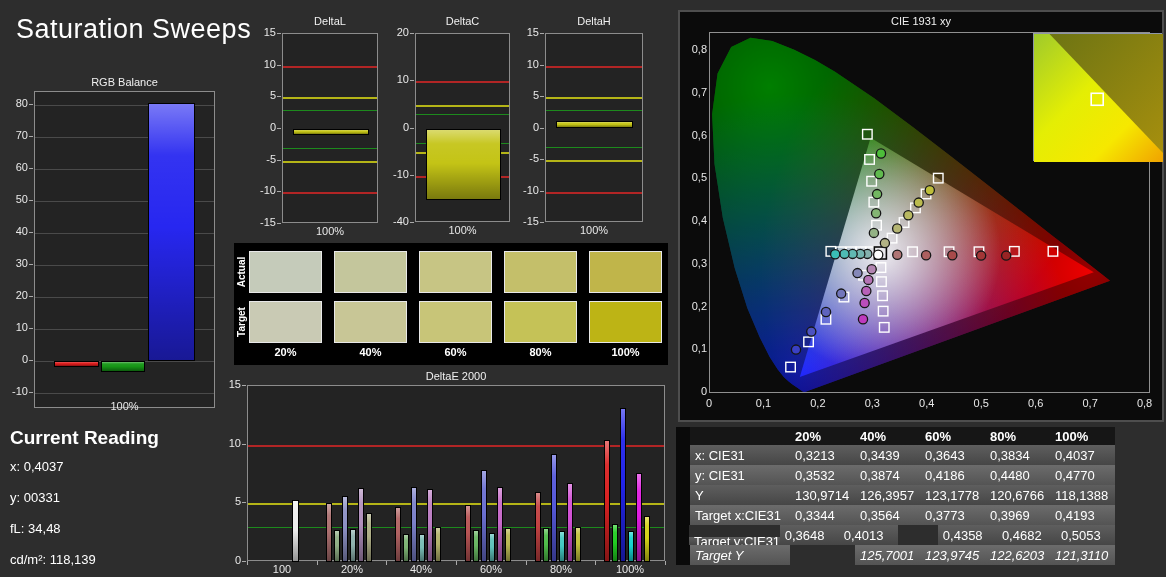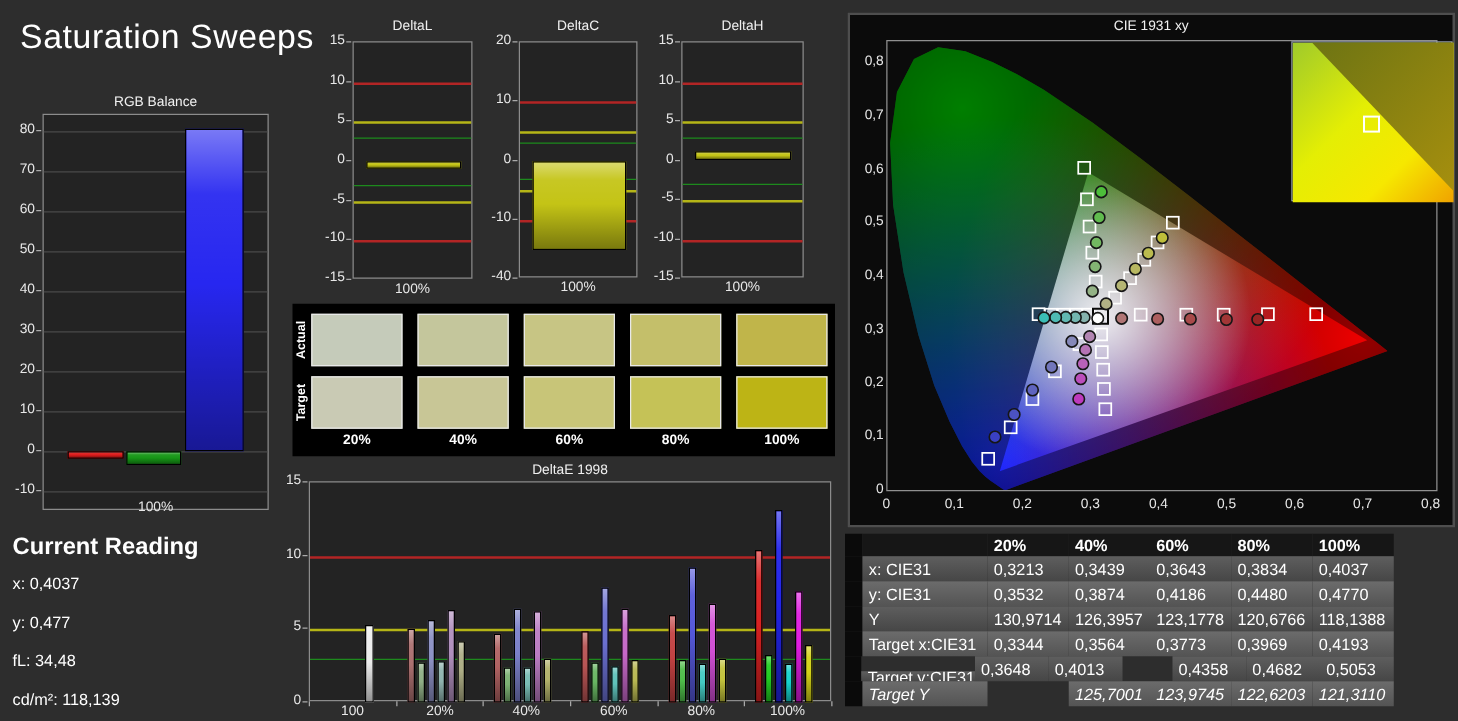--- a/index.html
+++ b/index.html
@@ -158,21 +158,21 @@
     <div class="swatch" style="left: 249px; top: 301px; width: 73px; height: 42px; background-color: rgb(201, 202, 180);"></div>
     <div class="swatch" style="left: 334px; top: 301px; width: 73px; height: 42px; background-color: rgb(200, 198, 150);"></div>
     <div class="swatch" style="left: 419px; top: 301px; width: 73px; height: 42px; background-color: rgb(200, 197, 120);"></div>
     <div class="swatch" style="left: 504px; top: 301px; width: 73px; height: 42px; background-color: rgb(197, 194, 87);"></div>
     <div class="swatch" style="left: 589px; top: 301px; width: 73px; height: 42px; background-color: rgb(189, 180, 21);"></div>
     <div class="swatch-pct" style="left: 249px; top: 346px; width: 73px;">20%</div>
     <div class="swatch-pct" style="left: 334px; top: 346px; width: 73px;">40%</div>
     <div class="swatch-pct" style="left: 419px; top: 346px; width: 73px;">60%</div>
     <div class="swatch-pct" style="left: 504px; top: 346px; width: 73px;">80%</div>
     <div class="swatch-pct" style="left: 589px; top: 346px; width: 73px;">100%</div>
-    <div class="chart-title" style="left: 247px; top: 370px; width: 418px;">DeltaE 1998</div>
+    <div class="chart-title" style="left: 247px; top: 370px; width: 418px;">DeltaE 2000</div>
     <div class="plot" style="left: 247px; top: 385px; width: 418px; height: 176px;">
       <div class="limitline" style="top: 59px; height: 2px; background: rgb(178, 37, 37);"></div>
       <div class="limitline" style="top: 117px; height: 2px; background: rgb(181, 181, 23);"></div>
       <div class="limitline" style="top: 141px; height: 1px; background: rgb(29, 138, 29);"></div>
       <div class="bar" style="left: 44px; width: 7px; top: 114px; height: 62px; background-color: rgb(236, 236, 236);"></div>
       <div class="bar" style="left: 78px; width: 6px; top: 117px; height: 59px; background-color: rgb(171, 112, 112);"></div>
       <div class="bar" style="left: 86px; width: 6px; top: 144px; height: 32px; background-color: rgb(143, 174, 133);"></div>
       <div class="bar" style="left: 94px; width: 6px; top: 110px; height: 66px; background-color: rgb(140, 144, 195);"></div>
       <div class="bar" style="left: 102px; width: 6px; top: 143px; height: 33px; background-color: rgb(143, 179, 174);"></div>
       <div class="bar" style="left: 110px; width: 6px; top: 102px; height: 74px; background-color: rgb(176, 143, 188);"></div>
@@ -422,16 +422,16 @@
         <div class="mcell" style="width: 14px; background: rgb(10, 10, 10);"></div>
         <div class="mcell" style="width: 100px; background: linear-gradient(rgba(255, 255, 255, 0.1), rgba(0, 0, 0, 0.08)) rgb(91, 91, 91);">Target Y</div>
         <div class="mcell" style="width: 65px; background: linear-gradient(rgba(255, 255, 255, 0.1), rgba(0, 0, 0, 0.08)) rgb(91, 91, 91); margin-top: 22px;">127,9459</div>
         <div class="mcell" style="width: 65px; background: linear-gradient(rgba(255, 255, 255, 0.1), rgba(0, 0, 0, 0.08)) rgb(91, 91, 91);">125,7001</div>
         <div class="mcell" style="width: 65px; background: linear-gradient(rgba(255, 255, 255, 0.1), rgba(0, 0, 0, 0.08)) rgb(91, 91, 91);">123,9745</div>
         <div class="mcell" style="width: 65px; background: linear-gradient(rgba(255, 255, 255, 0.1), rgba(0, 0, 0, 0.08)) rgb(91, 91, 91);">122,6203</div>
         <div class="mcell" style="width: 65px; background: linear-gradient(rgba(255, 255, 255, 0.1), rgba(0, 0, 0, 0.08)) rgb(91, 91, 91);">121,3110</div>
       </div>
     </div>
     <div class="reading-line" style="top: 459px;">x: 0,4037</div>
-    <div class="reading-line" style="top: 490px;">y: 0,477</div>
+    <div class="reading-line" style="top: 490px;">y: 00331</div>
     <div class="reading-line" style="top: 521px;">fL: 34,48</div>
     <div class="reading-line" style="top: 552px;">cd/m²: 118,139</div>
   </div>
 
 </body></html>

